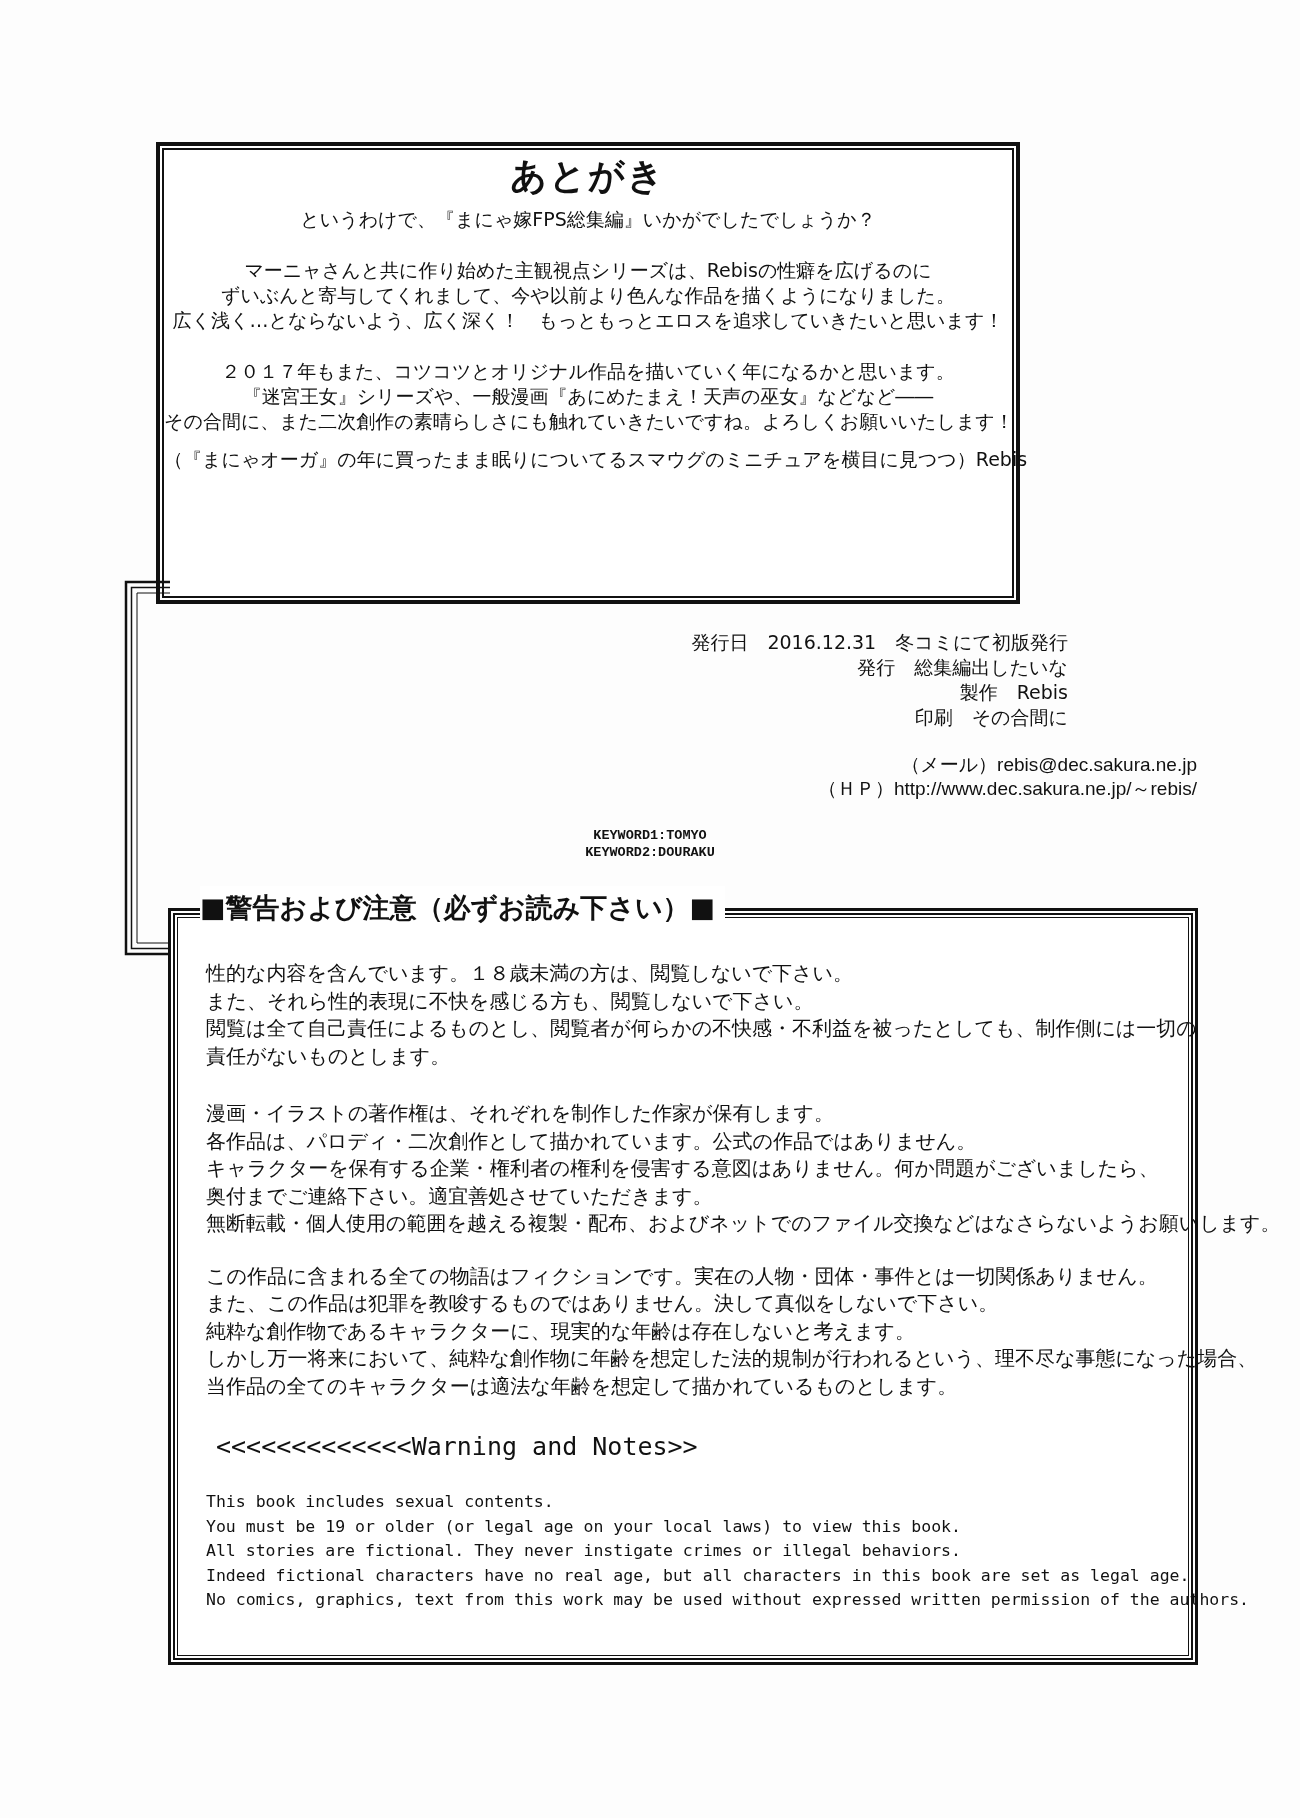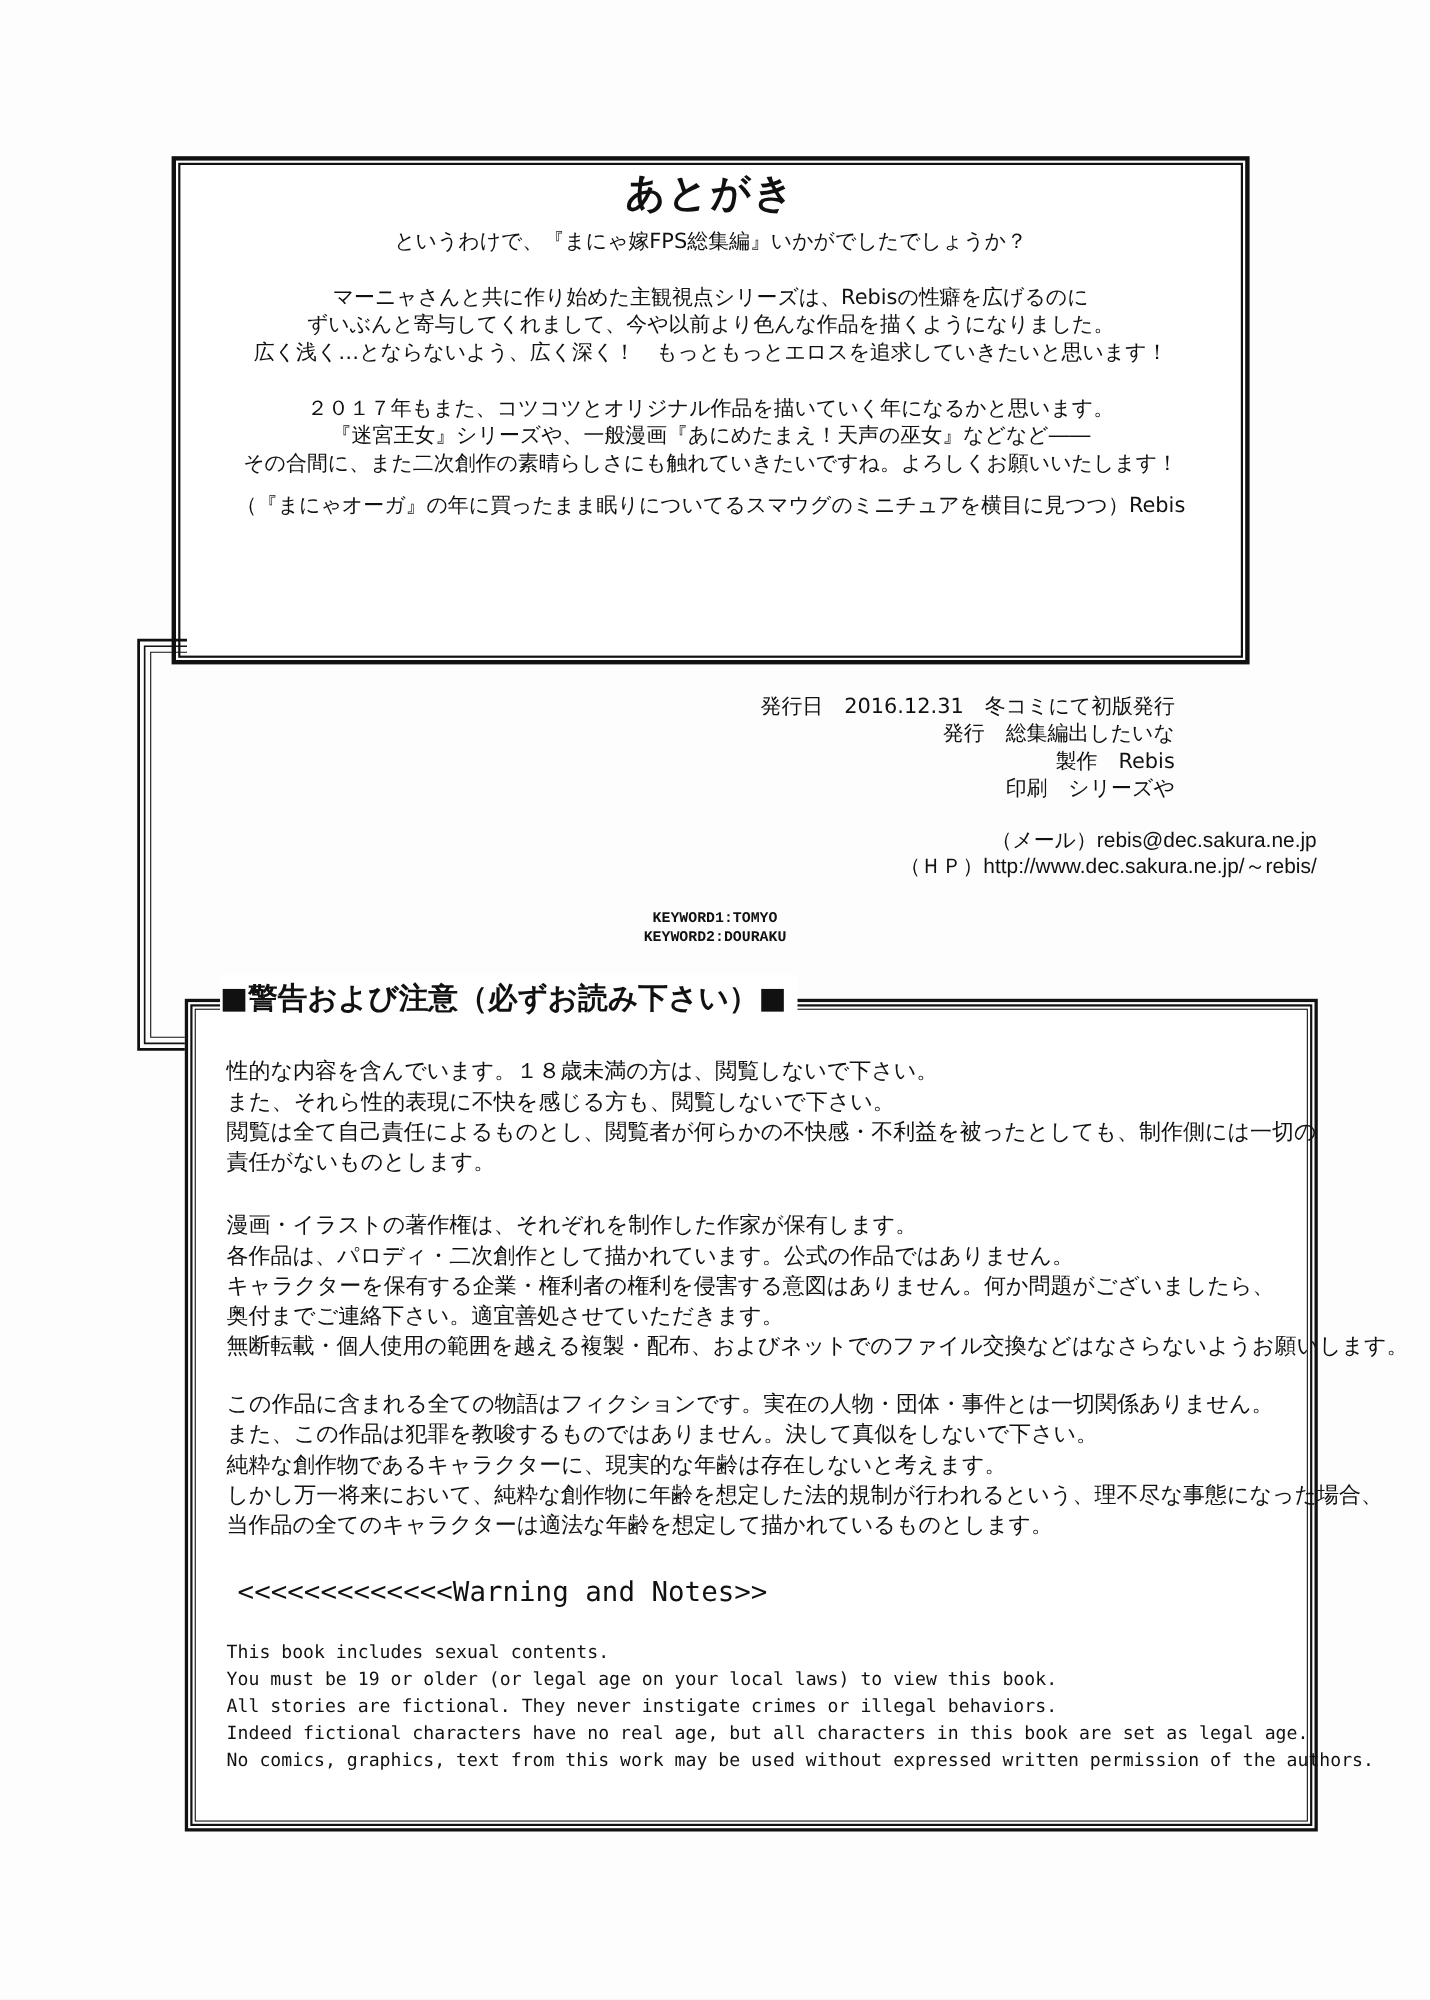--- a/index.html
+++ b/index.html
@@ -7,21 +7,21 @@
   .page {
     position:relative; width:1300px; height:1818px;
     background:#fdfdfd; color:#111;
     font-family:"DejaVu Sans", sans-serif;
     margin:0 auto; overflow:hidden;
   }
   p { margin:0; }
 
   
   .afterword-box {
-    position:absolute; left:156px; top:142px; width:980px; height:462px;
+    position:absolute; left:156px; top:142px; width:864px; height:462px;
     border:4px solid #111; background:#fff;padding-left:20px;
   }
   .afterword-inner {
     position:absolute; inset:2px; border:2px solid #111;
     text-align:center; padding-top:3px;
     font-size:19px; line-height:25px;
   }
   .aw-title { font-size:36px; font-weight:bold; line-height:46px; letter-spacing:2px; }
   .aw-line { white-space:nowrap; }
   .aw-intro { margin-top:8px; }
@@ -110,21 +110,21 @@
   <svg class="connector" viewBox="0 0 46 376" xmlns="http://www.w3.org/2000/svg">
     <path d="M46 2 H2 V374 H46" fill="none" stroke="#111" stroke-width="2.5"></path>
     <path d="M46 7.5 H7.5 V368.5 H46" fill="none" stroke="#111" stroke-width="1.5"></path>
     <path d="M46 13 H13 V363 H46" fill="none" stroke="#111" stroke-width="1"></path>
   </svg>
 
   <div class="colophon">
     <p>発行日　2016.12.31　冬コミにて初版発行</p>
     <p>発行　総集編出したいな</p>
     <p>製作　Rebis</p>
-    <p>印刷　シリーズや</p>
+    <p>印刷　その合間に</p>
   </div>
 
   <div class="contact">
     <p>（メール）rebis@dec.sakura.ne.jp</p>
     <p>（ＨＰ）http://www.dec.sakura.ne.jp/～rebis/</p>
   </div>
 
   <div class="keywords">
     <p>KEYWORD1:TOMYO</p>
     <p>KEYWORD2:DOURAKU</p>

